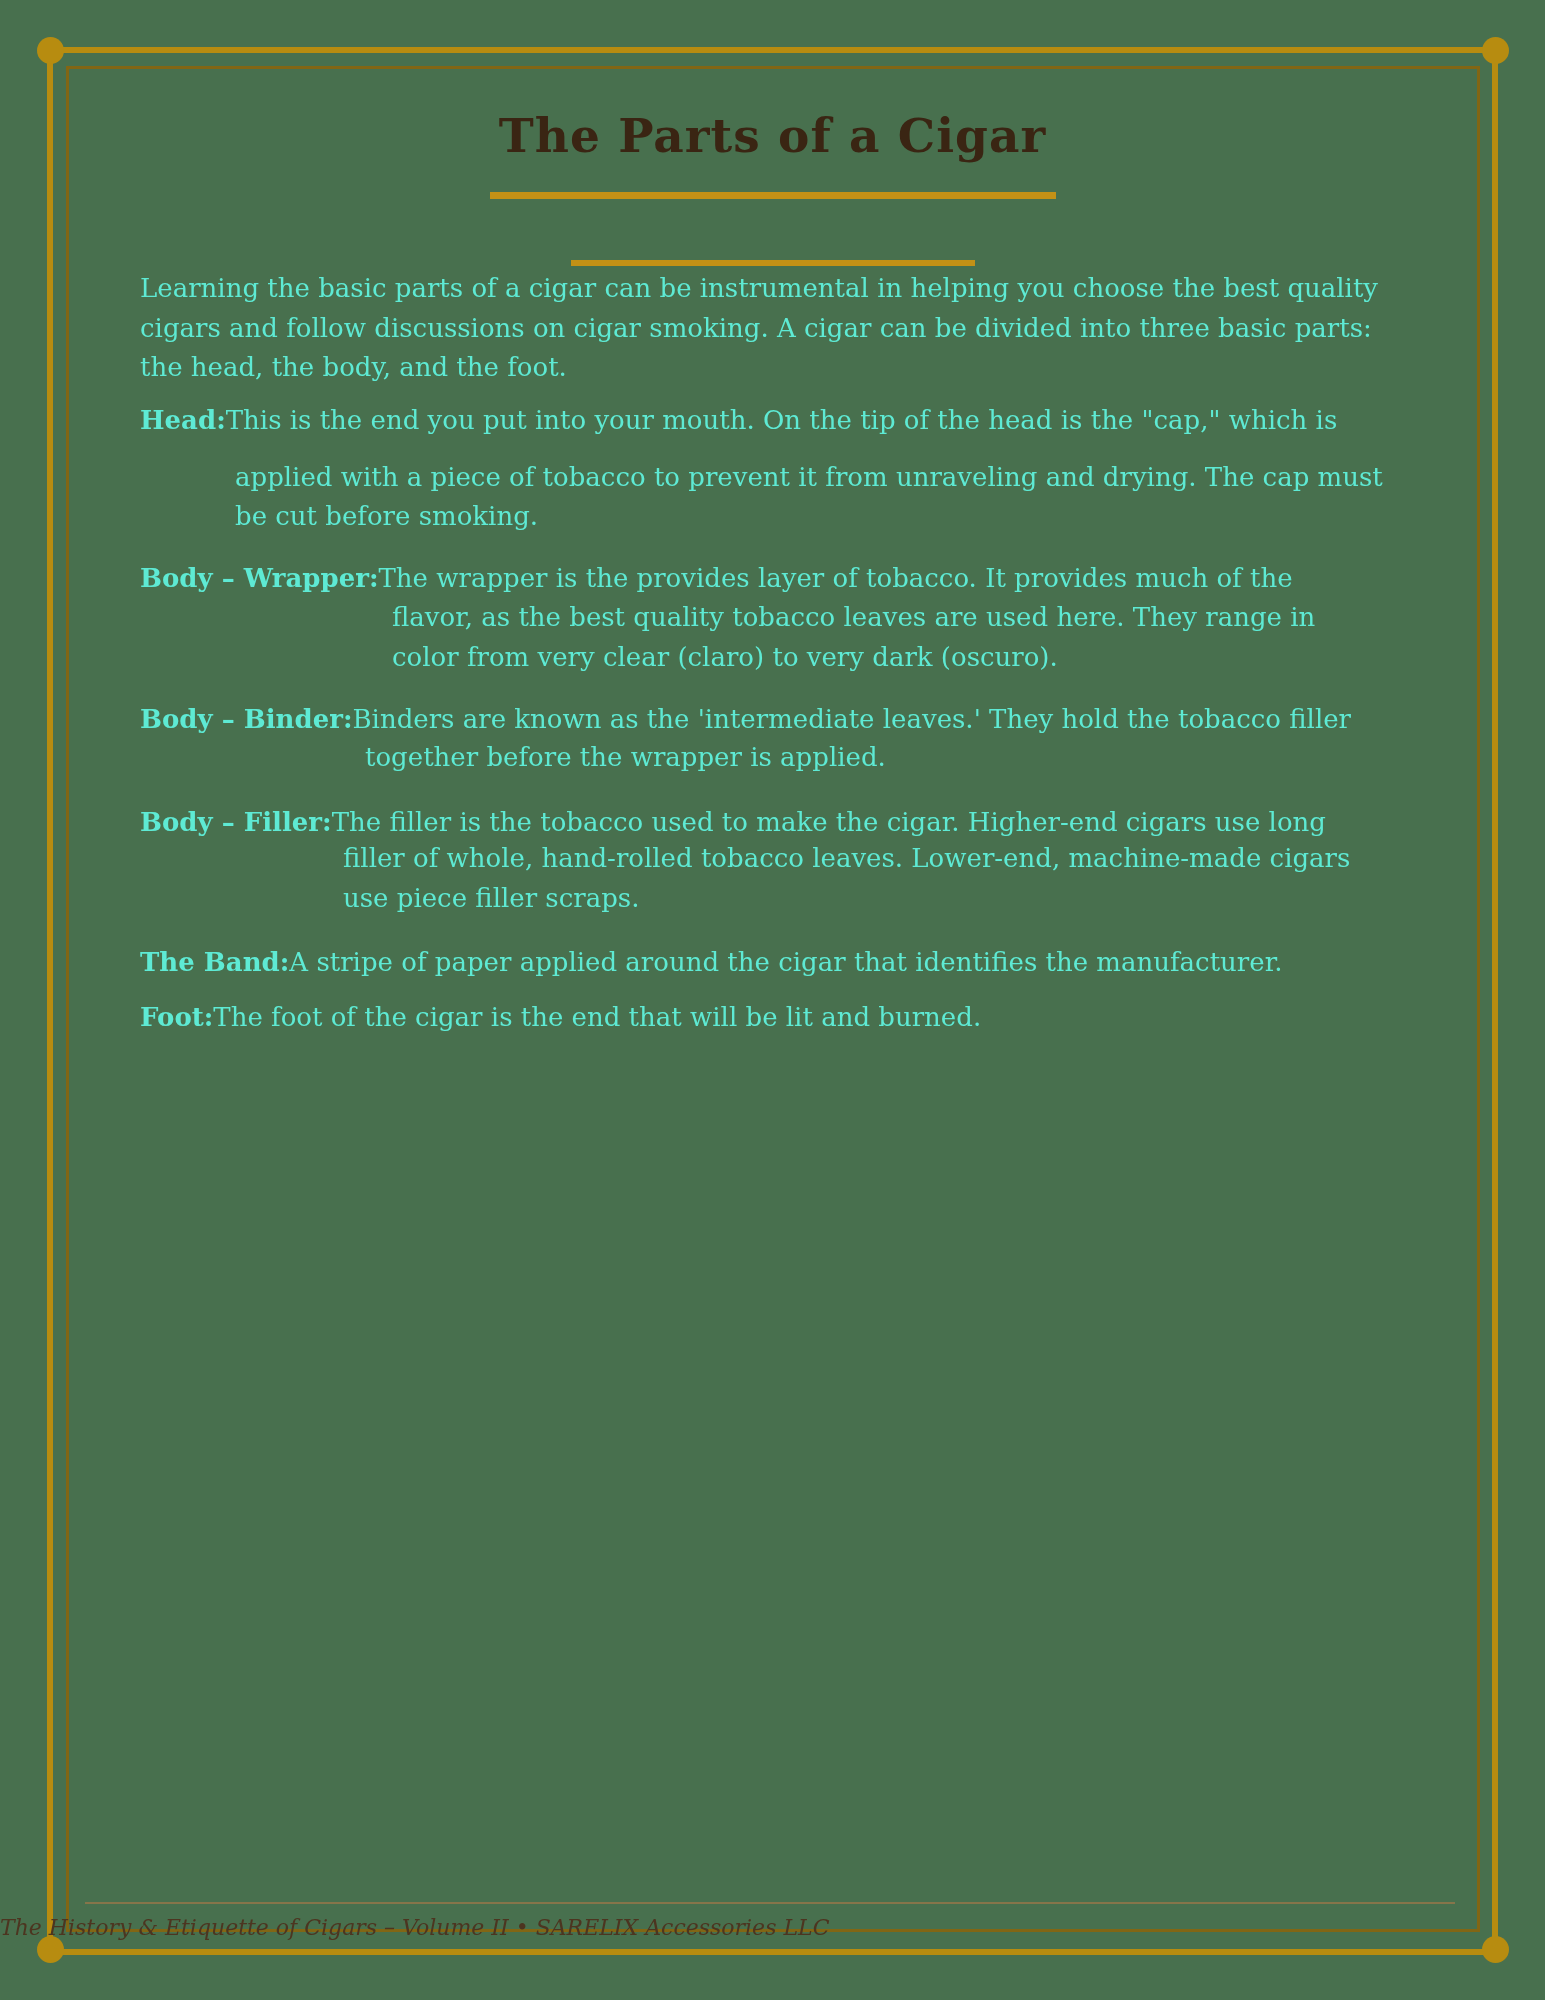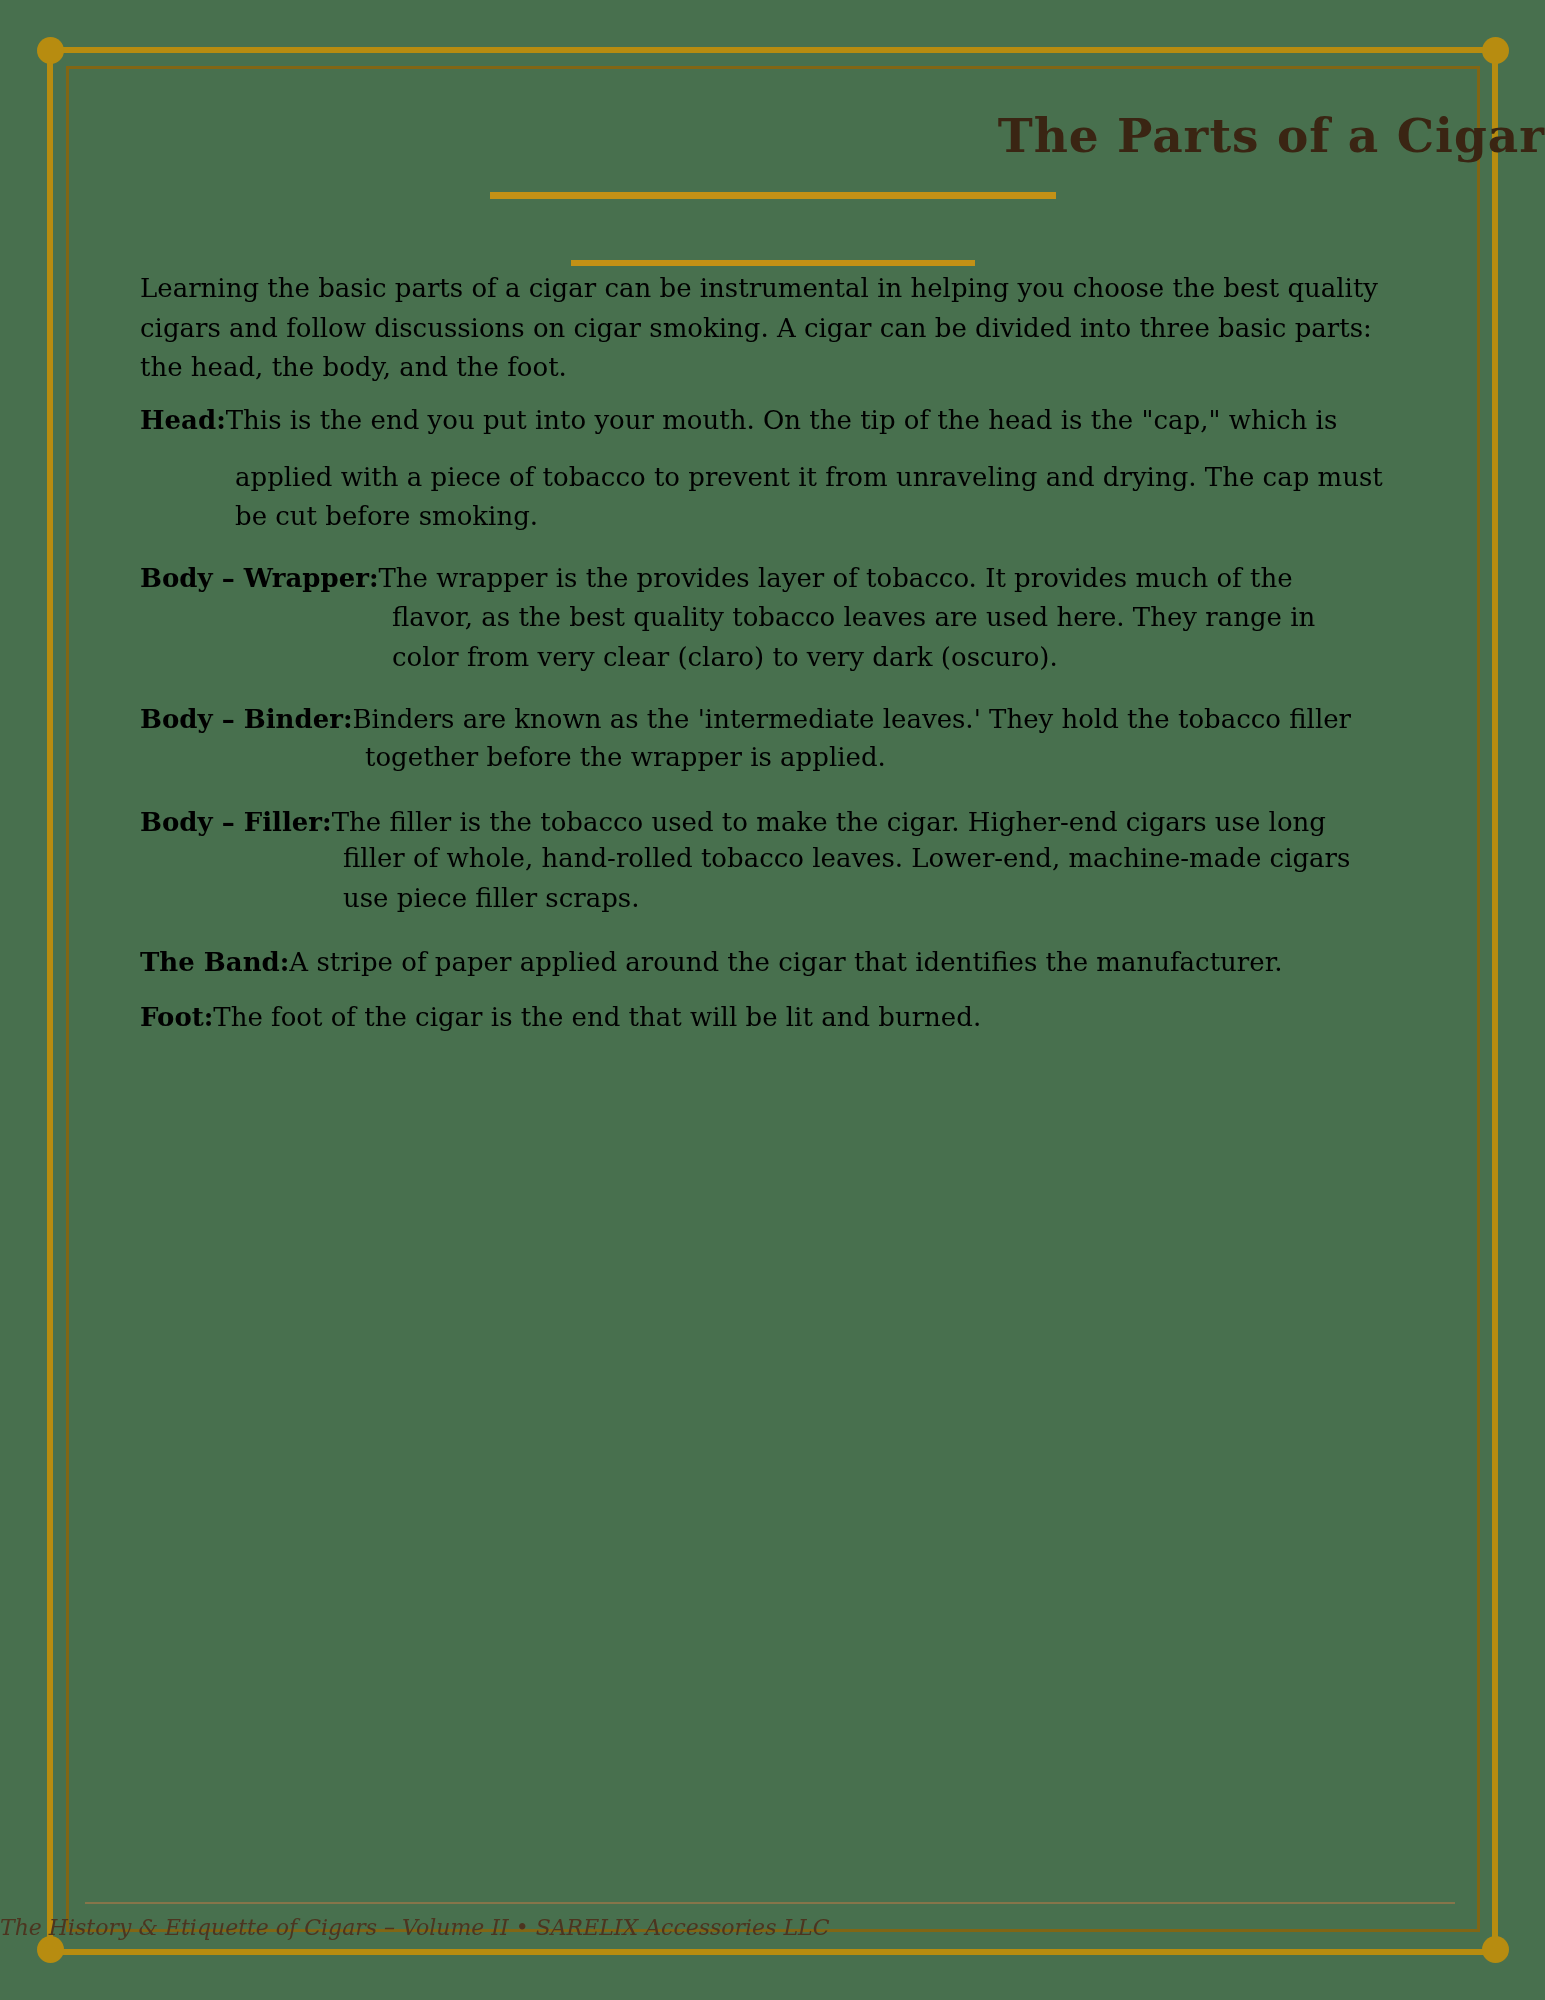--- a/index.html
+++ b/index.html
@@ -39,21 +39,21 @@
   .dot-tr { left: 1482px; top: 37px; }
   .dot-bl { left: 37px;   top: 1936px; }
   .dot-br { left: 1482px; top: 1936px; }
 
   
   .title {
     position: absolute;
     left: 0; top: 108px;
     width: 100%;
     margin: 0;
-    text-align: right;
+    text-align: center;
     font-size: 47px;
     font-weight: bold;
     color: #3A2513;
     letter-spacing: 1px;
   }
   .title-underline {
     position: absolute;
     left: 490px; top: 192px;
     width: 566px; height: 7px;
     background: #C39116;
@@ -64,21 +64,21 @@
     width: 404px; height: 6px;
     background: #C39116;
   }
 
   
   .line {
     position: absolute;
     left: 140px;
     font-size: 26px;
     line-height: 40px;
-    color: #000000;
+    color: #5eead4;
     white-space: nowrap;
   }
   .label { font-weight: bold; margin-top: 20px; }
 
   
   .footer-divider {
     position: absolute;
     left: 85px; top: 1902px;
     width: 1370px; height: 2px;
     background: #86754A;

